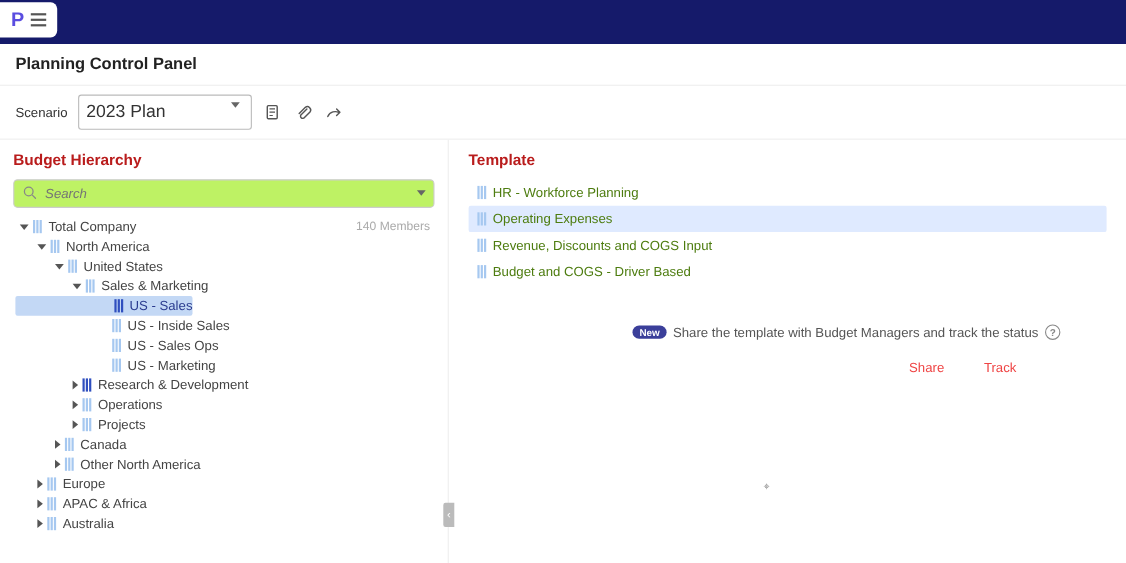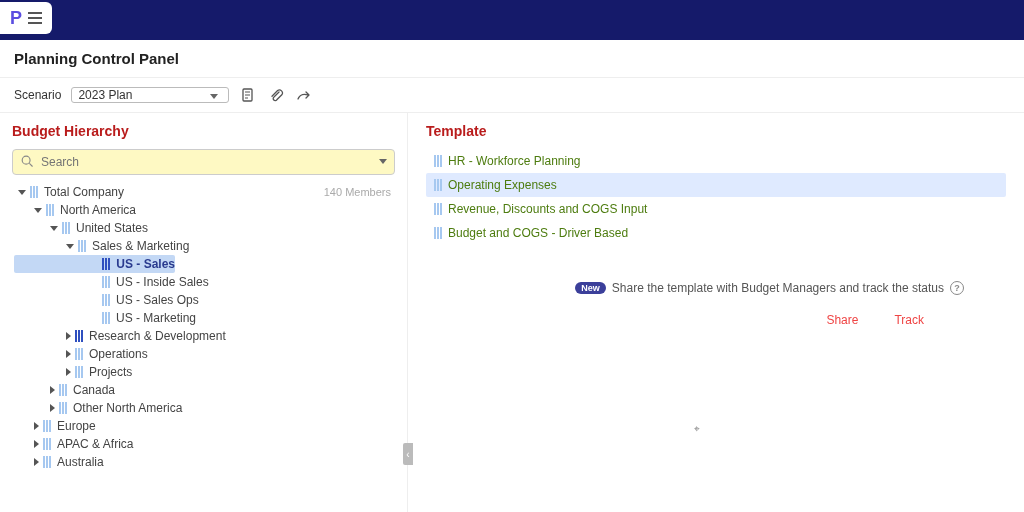--- a/index.html
+++ b/index.html
@@ -49,24 +49,24 @@
     display: flex;
     align-items: center;
     gap: 10px;
     padding: 8px 14px;
     border-bottom: 1px solid #eee;
   }
   .scenario-label { color: #333; font-size: 12px; }
   .scenario-select {
     border: 1px solid #bbb;
     border-radius: 3px;
-    height: 16px;
+    height: 32px;
     width: 158px;
     padding: 0 22px 0 6px;
-    font-size: 12px;
+    font-size: 16px;
     background: #fff;
     position: relative;
     display: flex;
     align-items: center;
   }
   .scenario-select .caret {
     position: absolute; right: 6px; top: 6px;
     width: 0;height:0;border-left:4px solid transparent;border-right:4px solid transparent;border-top:5px solid #666;
   }
   .tool-icon {
@@ -98,21 +98,22 @@
     margin-bottom: 8px;
   }
   .search-input {
     width: 100%;
     height: 26px;
     border: 1px solid #ccc;
     border-radius: 4px;
     padding: 0 28px 0 28px;
     font-size: 12px;
     color: #666;
-    background:#fef9c3;
+    background:#bef264;
+    font-style:italic;
   }
   .search-icon {
     position: absolute; left: 8px; top: 5px; width: 14px; height: 14px;
   }
   .search-caret {
     position: absolute; right: 8px; top: 10px;
     width:0;height:0;border-left:4px solid transparent;border-right:4px solid transparent;border-top:5px solid #666;
   }
   .tree { font-size: 12px; }
   .tree-row {
@@ -137,21 +138,21 @@
   }
   .caret.none { width:10px; }
   .bars {
     display:inline-flex; gap:1px; margin-right:6px;
   }
   .bars span {
     width:2px; height:12px; background:#a6c8f0; display:inline-block;
   }
   .bars.bold span { background:#2f4fbf; }
   .node-label { color:#444; }
-  .node-label.sel { color:#2a3b8f; font-weight:700; }
+  .node-label.sel { color:#2a3b8f; font-weight:400; }
   .members-count {
     margin-left:auto; color:#aaa; font-size:11px; padding-right:4px;
   }
   .template-list { padding-right: 18px; }
   .template-item {
     display:flex; align-items:center;
     height: 24px;
     padding: 0 8px;
     font-size: 12px;
     color:#4d7c0f;

